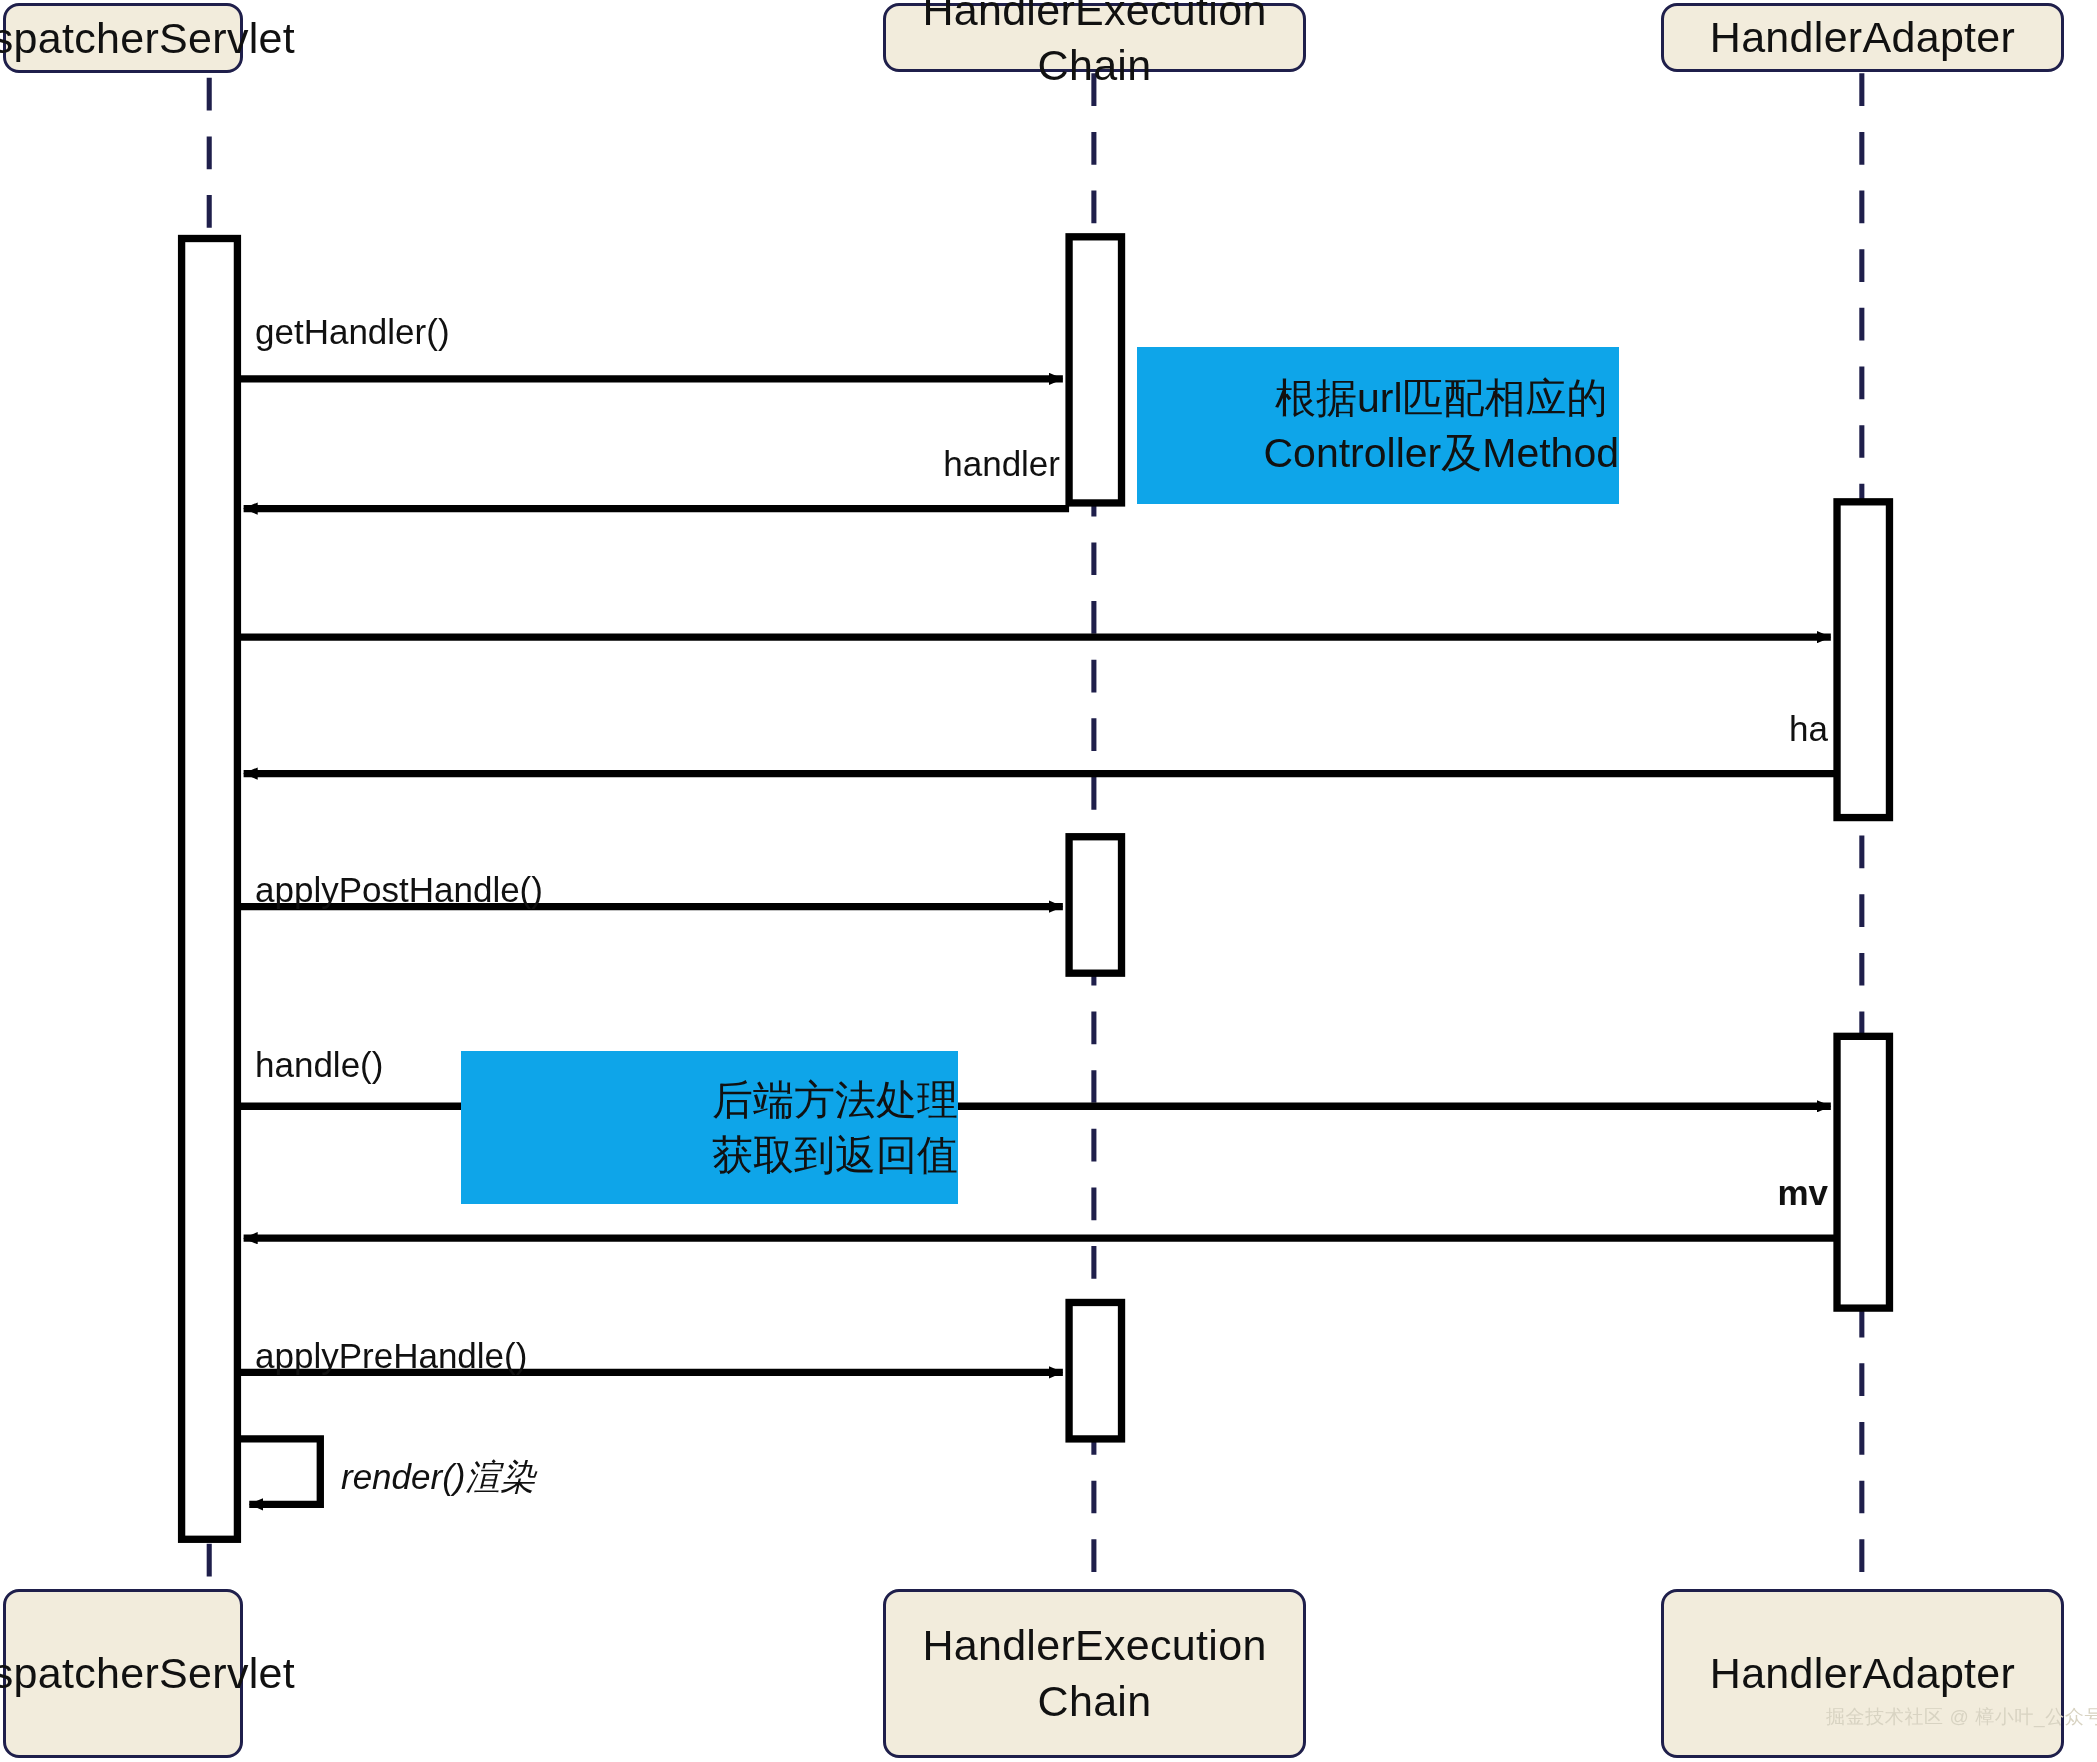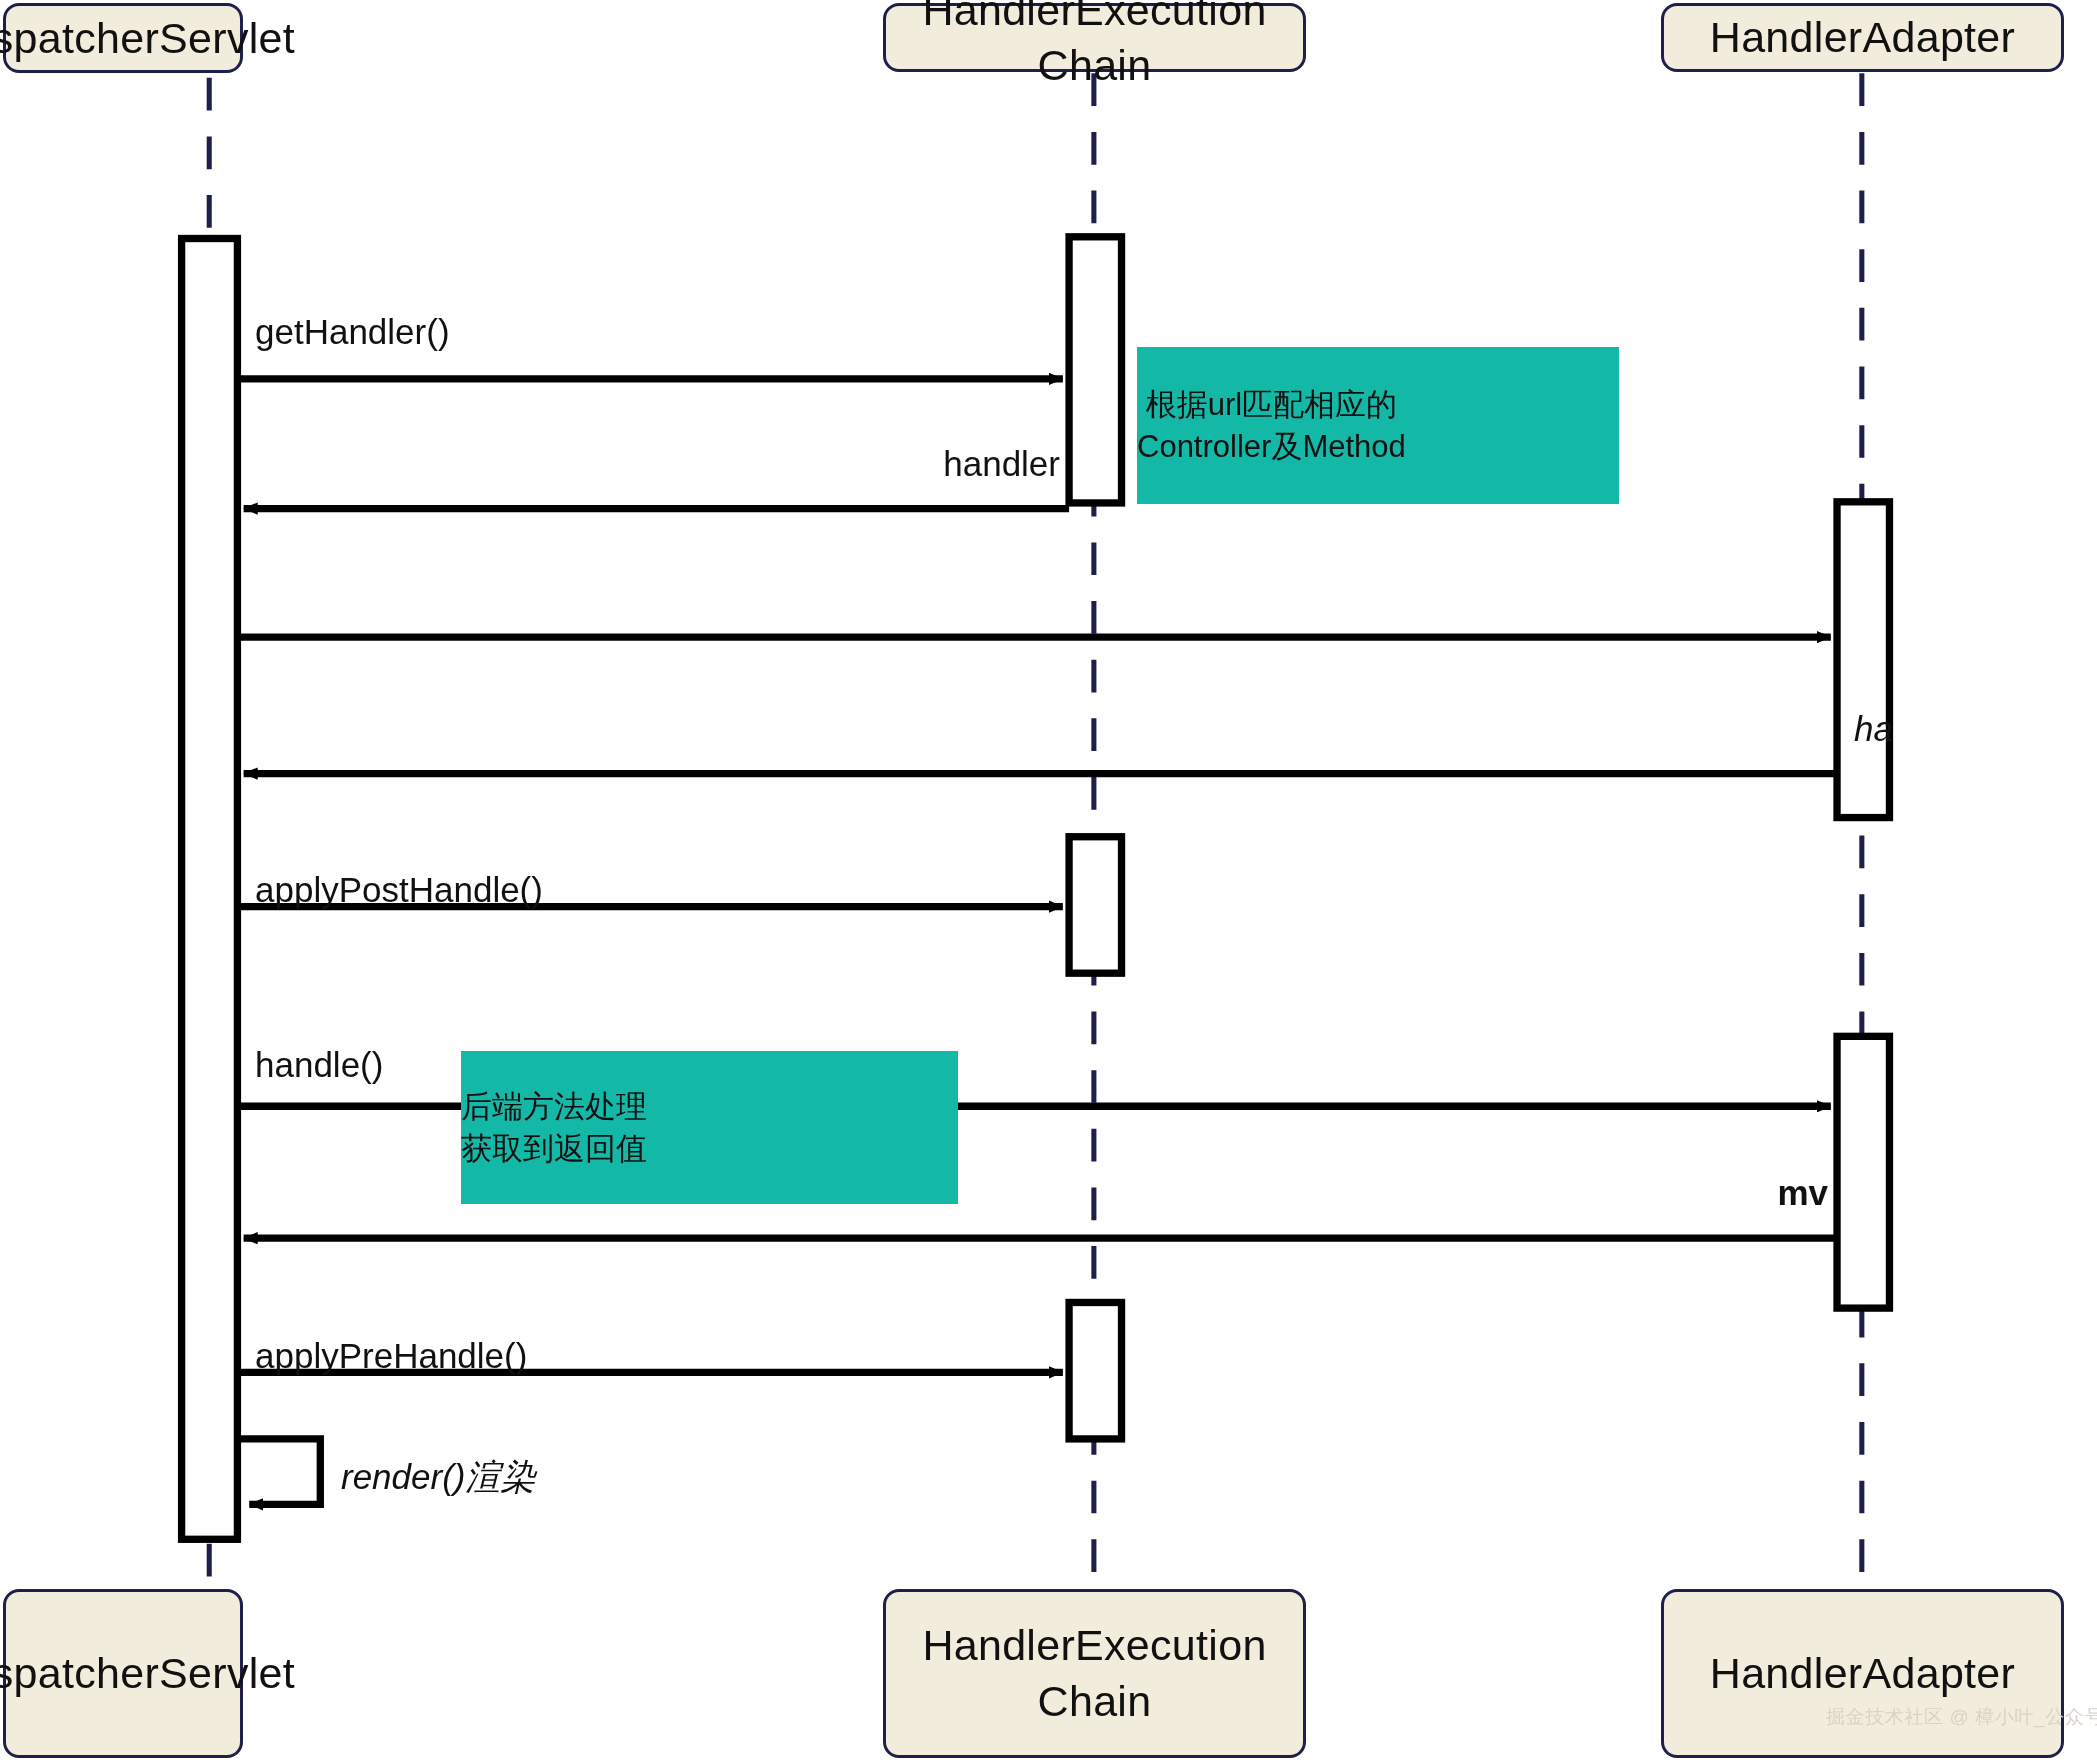--- a/index.html
+++ b/index.html
@@ -37,28 +37,28 @@
     line-height: 1.28;
     letter-spacing: 0.3px;
   }
   .participant-label {
     display: block;
     padding: 0 5.6px;
     white-space: pre-line;
   }
   .note-box {
     position: absolute;
-    background: #14b8a6;
+    background: #0ea5e9;
     box-sizing: border-box;
     display: flex;
     align-items: center;
-    justify-content: flex-start;
+    justify-content: flex-end;
     text-align: center;
     color: #111111;
-    font-size: 31px;
+    font-size: 41px;
     line-height: 1.33;
     white-space: pre-line;
   }
   .msg-label {
     position: absolute;
     color: #111111;
     font-size: 35px;
     line-height: 1;
     white-space: nowrap;
   }
@@ -181,21 +181,21 @@
   <div class="note-box" style="left:461px; top:1051px; width:497px; height:153px;">
     <span>后端方法处理
 获取到返回值</span>
   </div>
 
   <span class="msg-label" style="left:255px; top:314px;">getHandler()</span>
 
   <span class="msg-label right-align" style="left:733px; top:446px; width:327px;">handler</span>
 
 
-  <span class="msg-label right-align" style="left:1588px; top:711px; width:305px;font-style:italic;">ha</span>
+  <span class="msg-label right-align" style="left:1523px; top:711px; width:305px;">ha</span>
 
   <span class="msg-label" style="left:255px; top:872px;">applyPostHandle()</span>
 
   <span class="msg-label" style="left:255px; top:1047px;">handle()</span>
 
   <span class="msg-label right-align" style="left:1523px; top:1175px; width:305px;font-weight:bold;">mv</span>
 
   <span class="msg-label" style="left:255px; top:1338px;">applyPreHandle()</span>
 
   <span class="msg-label" style="left:341px; top:1459px;font-style:italic;">render()渲染</span>

